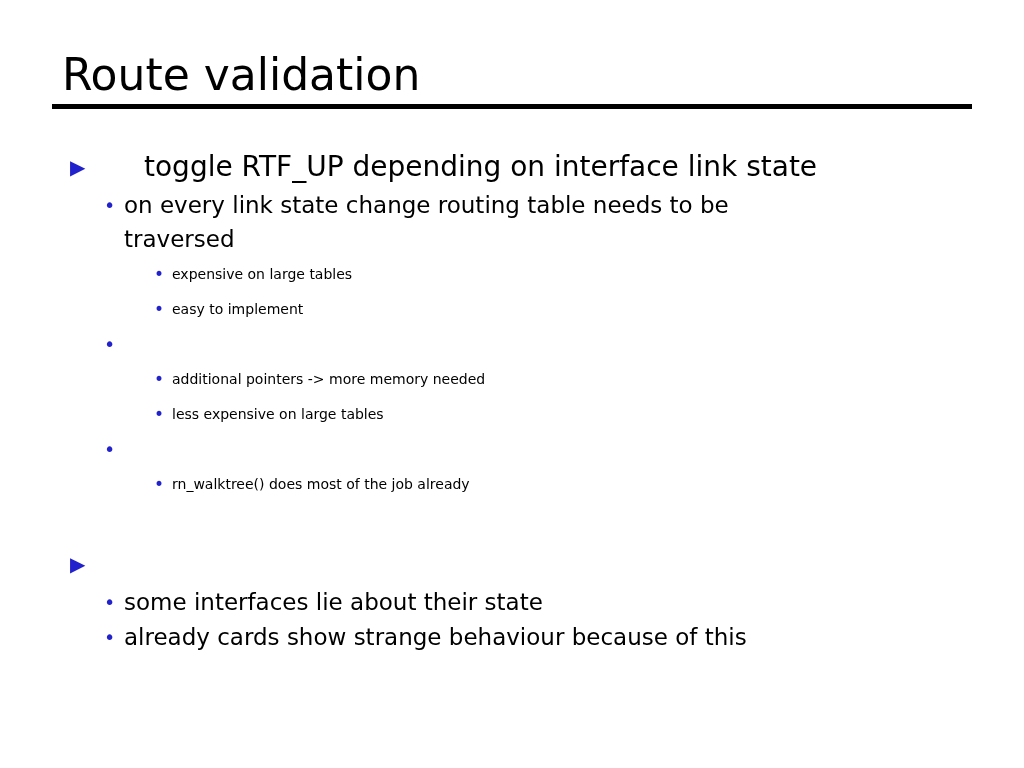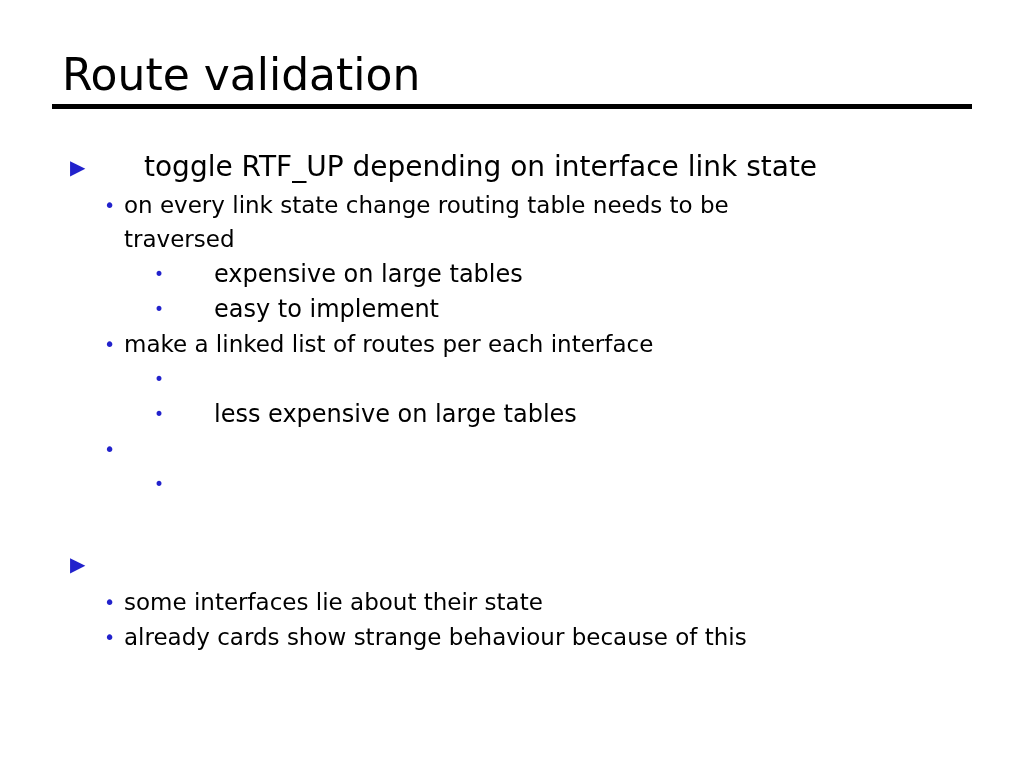--- a/index.html
+++ b/index.html
@@ -92,23 +92,22 @@
   }
   .lvl3 .marker {
     color: #2222cc;
     font-size: 17px;
     line-height: 34px;
     width: 18px;
     flex: 0 0 18px;
     text-align: left;
   }
   .lvl3 .text {
-    font-size: 24px;
+    font-size: 14px;
     line-height: 34px;
-    margin-left: 42px;
   }
   .gap {
     height: 36px;
   }
 </style>
 </head>
 <body>
 
 <div class="slide">
 
@@ -130,35 +129,36 @@
       <span class="marker">•</span>
       <span class="text">expensive on large tables</span>
     </div>
     <div class="lvl3">
       <span class="marker">•</span>
       <span class="text">easy to implement</span>
     </div>
 
     <div class="lvl2">
       <span class="marker">•</span>
-      <span class="text">make a linked list of routes per each interface</span>
     </div>
     <div class="lvl3">
       <span class="marker">•</span>
+      <span class="text">additional pointers -&gt; more memory needed</span>
     </div>
     <div class="lvl3">
       <span class="marker">•</span>
       <span class="text">less expensive on large tables</span>
     </div>
 
     <div class="lvl2">
       <span class="marker">•</span>
     </div>
     <div class="lvl3">
       <span class="marker">•</span>
+      <span class="text">rn_walktree() does most of the job already</span>
     </div>
 
     <div class="gap"></div>
 
     <div class="lvl1">
       <span class="marker">▶</span>
     </div>
     <div class="lvl2">
       <span class="marker">•</span>
       <span class="text">some interfaces lie about their state</span>

